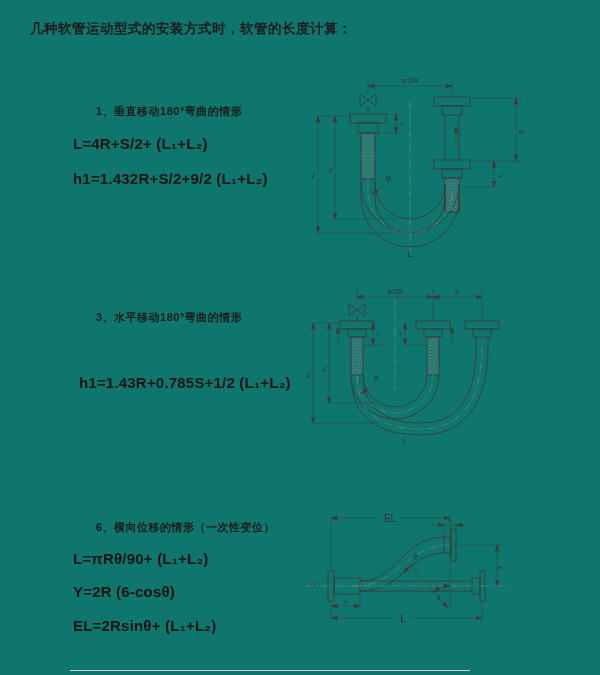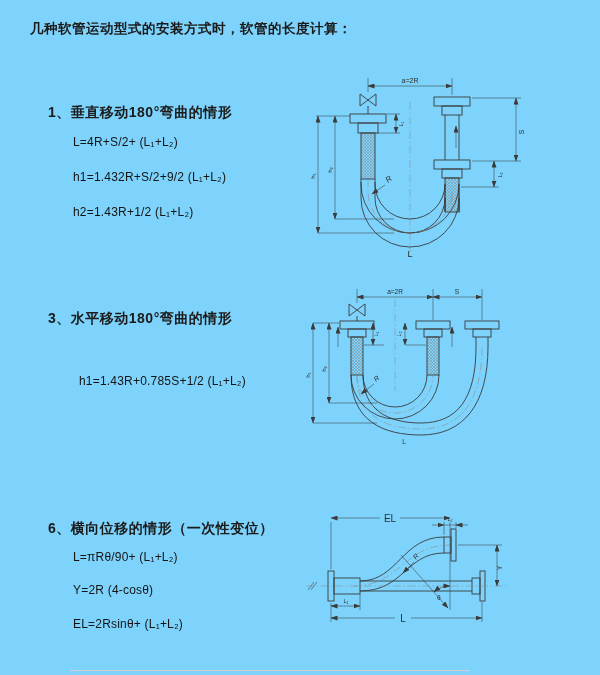--- a/index.html
+++ b/index.html
@@ -1,42 +1,41 @@
 <!DOCTYPE html>
 <html><head>
 <meta charset="utf-8">
 <style>
   html,body{margin:0;padding:0;background:#e8e8e8;}
-  .page{position:relative;width:600px;height:675px;background:#7dd3fc;overflow:hidden;
+  .page{position:relative;width:600px;height:675px;background:#0f766e;overflow:hidden;
         font-family:"Liberation Sans","DejaVu Sans",sans-serif;color:#1b1b1b;}
   .title{position:absolute;left:30px;top:20px;font-size:13.5px;font-weight:700;letter-spacing:.5px;white-space:nowrap;}
-  .heading{position:absolute;font-size:14px;font-weight:700;letter-spacing:.5px;white-space:nowrap;}
-  .formula{position:absolute;font-size:12px;font-weight:400;letter-spacing:.2px;white-space:nowrap;color:#141414;}
+  .heading{position:absolute;font-size:11px;font-weight:700;letter-spacing:.5px;white-space:nowrap;margin-left:48px;}
+  .formula{position:absolute;font-size:15px;font-weight:700;letter-spacing:.2px;white-space:nowrap;color:#141414;}
   svg.diag{position:absolute;}
   svg text{font-family:"Liberation Sans","DejaVu Sans",sans-serif;fill:#2e2e2e;}
   .scan-edge{position:absolute;left:70px;top:670px;width:400px;height:1px;background:#cfcfcf;}
 </style>
 </head>
 <body>
 
 <div class="page">
 
   <div class="title">几种软管运动型式的安装方式时，软管的长度计算：</div>
 
   <div class="heading" style="left:48px;top:104px">1、垂直移动180°弯曲的情形</div>
   <div class="formula" style="left:73px;top:135px">L=4R+S/2+ (L₁+L₂)</div>
   <div class="formula" style="left:73px;top:170px">h1=1.432R+S/2+9/2 (L₁+L₂)</div>
-  <div class="formula" style="left:73px;top:205px">h2=1.43R+1/2 (L₁+L₂)</div>
 
   <div class="heading" style="left:48px;top:310px">3、水平移动180°弯曲的情形</div>
   <div class="formula" style="left:79px;top:374px">h1=1.43R+0.785S+1/2 (L₁+L₂)</div>
 
   <div class="heading" style="left:48px;top:520px">6、横向位移的情形（一次性变位）</div>
   <div class="formula" style="left:73px;top:550px">L=πRθ/90+ (L₁+L₂)</div>
-  <div class="formula" style="left:73px;top:583px">Y=2R (4-cosθ)</div>
+  <div class="formula" style="left:73px;top:583px">Y=2R (6-cosθ)</div>
   <div class="formula" style="left:73px;top:617px">EL=2Rsinθ+ (L₁+L₂)</div>
 
   <svg class="diag" style="left:308px;top:72px" width="282" height="188" viewBox="0 0 282 188">
     <defs>
       <marker id="ar1" markerWidth="7" markerHeight="5" refX="6.5" refY="2.5" orient="auto-start-reverse" markerUnits="userSpaceOnUse">
         <path d="M0,0 L7,2.5 L0,5 Z" fill="#3b3b3b"></path>
       </marker>
       <pattern id="ht1" width="3" height="3" patternUnits="userSpaceOnUse">
         <path d="M0,3 L3,0 M0,0 L3,3" stroke="#848484" stroke-width="0.45"></path>
       </pattern>

